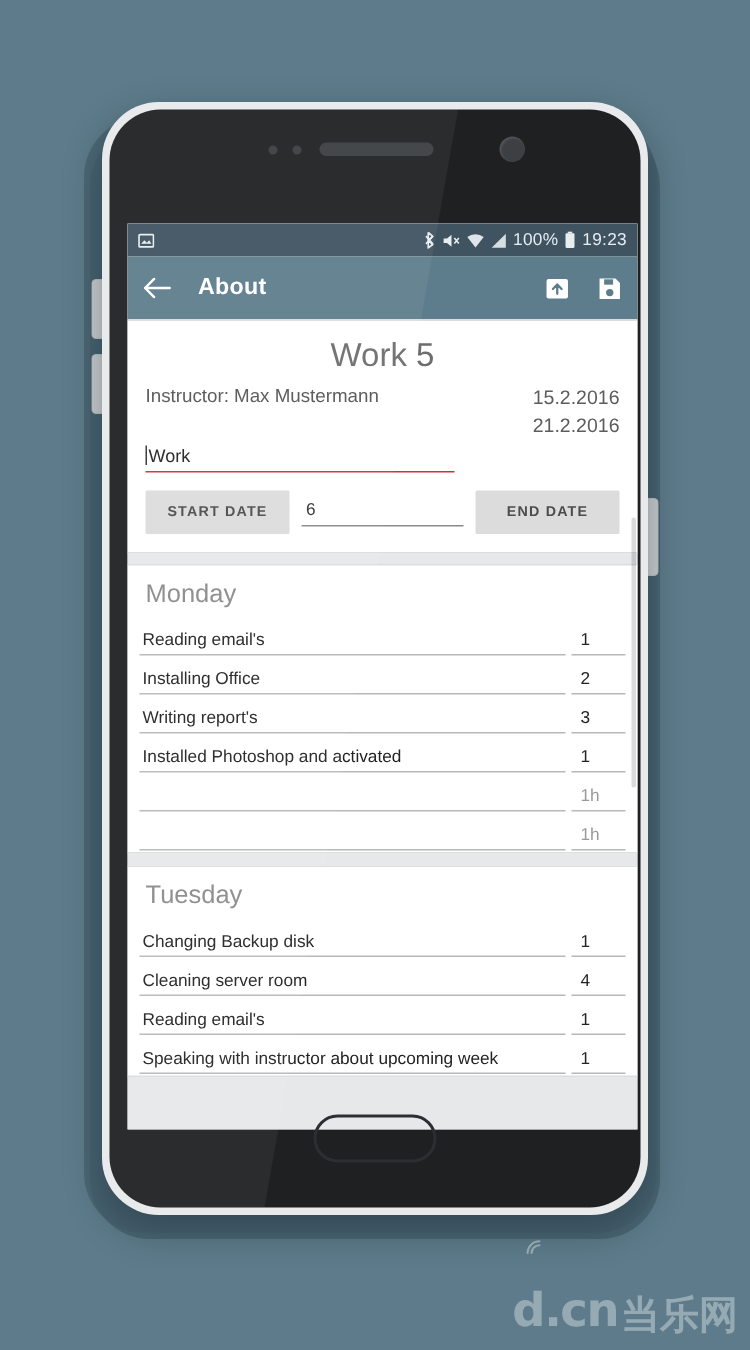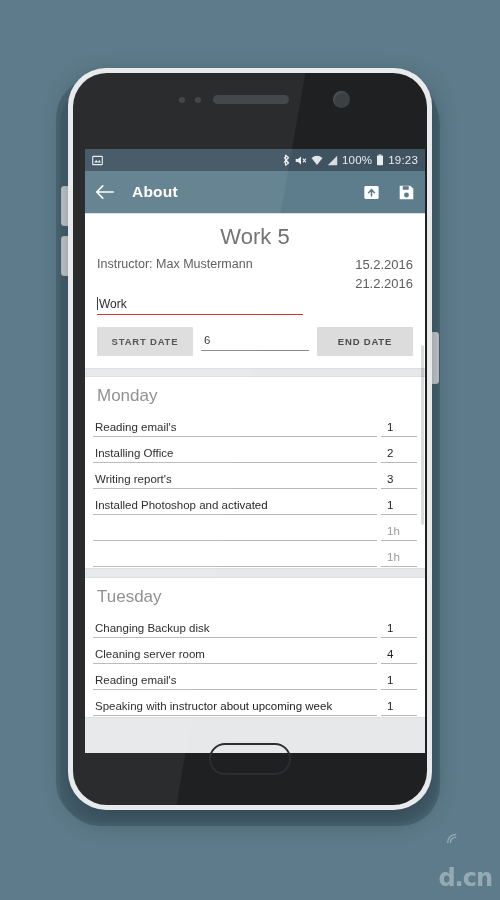--- a/index.html
+++ b/index.html
@@ -245,21 +245,21 @@
 
   
   .watermark {
     position: absolute;
     right: 8px; bottom: 10px;
     z-index: 30;
     display: flex; align-items: flex-end; gap: 2px;
     opacity: .42;
   }
   .wm-text {
-    font-size: 24px;
+    font-size: 31px;
     font-weight: bold;
     color: #e6ebee;
     letter-spacing: -1px;
     line-height: 1;
     font-family: "DejaVu Sans", sans-serif;
     margin-top: 24px;
   }
   .wm-cn {
     font-size: 26px;
     font-weight: bold;
@@ -444,13 +444,14 @@
     <div class="gloss"></div>
   </div>
 </div>
 
 <div class="watermark">
   <svg class="wm-wave" viewBox="0 0 20 16">
     <path d="M4 13A9 9 0 0 1 13 4" fill="none" stroke="#e6ebee" stroke-width="1.6" stroke-linecap="round"></path>
     <path d="M7 13A6 6 0 0 1 13 7" fill="none" stroke="#e6ebee" stroke-width="1.6" stroke-linecap="round"></path>
   </svg>
   <span class="wm-text">d.cn</span>
+  <span class="wm-cn">当乐网</span>
 </div>
 
 </body></html>

